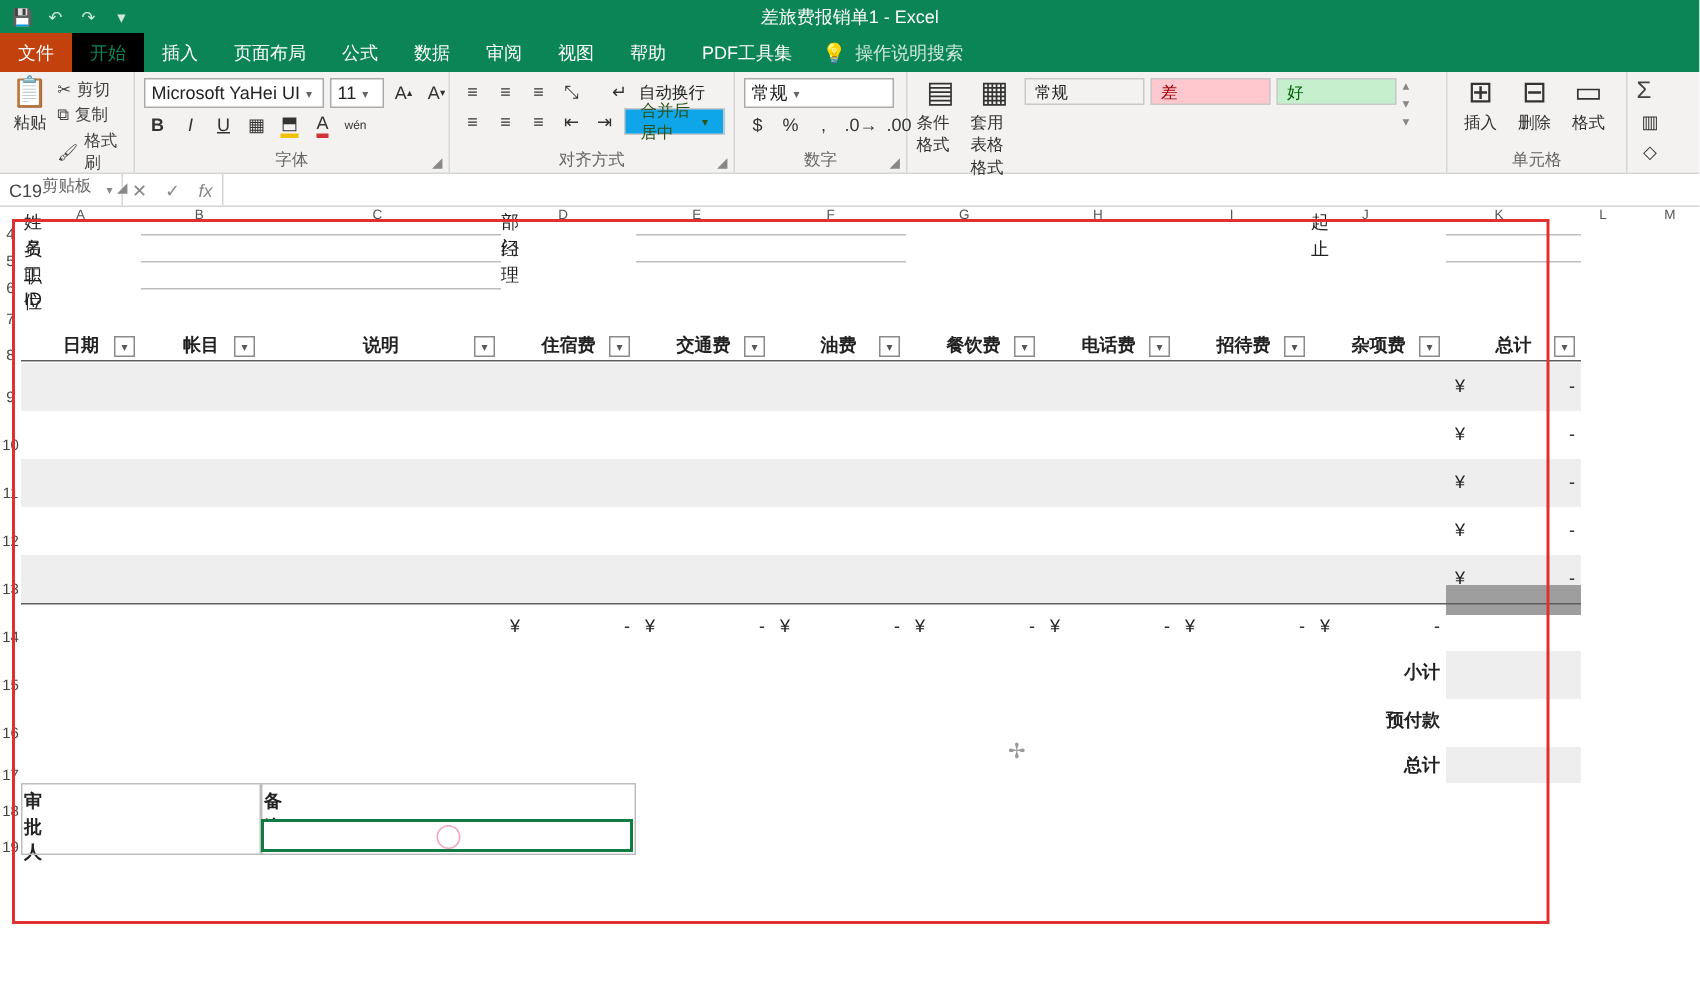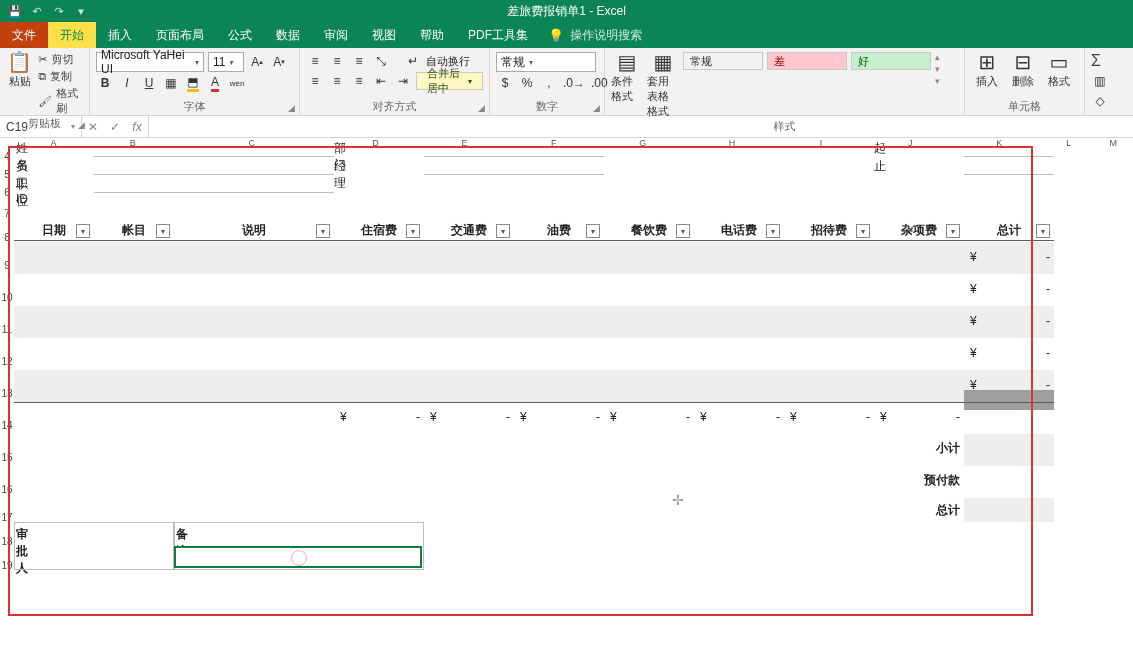--- a/index.html
+++ b/index.html
@@ -8,40 +8,40 @@
   
   .titlebar { height: 22px; background: #0b8456; display: flex; align-items: center; color: #fff; position: relative; }
   .qat { display: flex; align-items: center; gap: 8px; padding-left: 8px; }
   .qat .ic { width: 14px; height: 14px; display: inline-flex; align-items: center; justify-content: center; font-size: 11px; color: #cfe8de; }
   .titlebar .title { position: absolute; left: 50%; transform: translateX(-50%); font-size: 12px; color: #fff; }
 
   
   .menurow { height: 26px; background: #0b8456; display: flex; align-items: stretch; }
   .tab { padding: 0 12px; display: flex; align-items: center; color: #fff; font-size: 12px; cursor: pointer; }
   .tab.file { background: #c2410c; }
-  .tab.active { background: #fde047; color: #0b8456; }
+  .tab.active { background: #000000; color: #0b8456; }
   .tellme { display: flex; align-items: center; color: #cfe8de; gap: 6px; margin-left: 8px; }
   .bulb { font-size: 13px; }
 
   
   .ribbon { height: 68px; background: #f3f2f1; border-bottom: 1px solid #d6d6d6; display: flex; }
   .group { border-right: 1px solid #d6d6d6; padding: 4px 6px 2px 6px; display: flex; flex-direction: column; justify-content: space-between; }
   .group-body { flex: 1; display: flex; align-items: flex-start; gap: 4px; }
   .group-label { text-align: center; font-size: 11px; color: #666; height: 14px; position: relative; }
   .dlglaunch { position: absolute; right: -2px; bottom: 0; font-size: 9px; color: #888; }
 
   .vbtn { width: 32px; display: flex; flex-direction: column; align-items: center; gap: 2px; font-size: 11px; color: #333; cursor: pointer; }
   .vbtn .big { font-size: 20px; line-height: 20px; }
   .stack { display: flex; flex-direction: column; gap: 2px; }
   .row { display: flex; align-items: center; gap: 4px; }
   .minibtn { min-width: 18px; height: 18px; display: inline-flex; align-items: center; justify-content: center; border: 1px solid transparent; font-size: 12px; color: #333; cursor: pointer; }
   .seled { border: 1px solid #ababab; background: #fff; height: 20px; display: inline-flex; align-items: center; padding: 0 4px; font-size: 12px; }
   .seled .dd { margin-left: 4px; font-size: 8px; color: #666; }
   .pill { height: 18px; padding: 0 10px; display: inline-flex; align-items: center; font-size: 11px; border: 1px solid #c9c9c9; }
-  .merge { background: #fef9c3; color: #2d5016; }
+  .merge { background: #0ea5e9; color: #2d5016; }
 
   .stylebox { width: 80px; height: 18px; border: 1px solid #c9c9c9; display: inline-flex; align-items: center; padding-left: 6px; font-size: 11px; }
   .sgood { background: #c6efce; color: #006100; }
   .sbad  { background: #ffc7ce; color: #9c0006; }
   .sneut { background: #ffeb9c; color: #9c5700; }
   .scalc { background: #f2f2f2; color: #fa7d00; }
   .schk  { background: #a5a5a5; color: #fff; }
 
   .ribend { border-right: none; padding-right: 12px; }
   .sigma { font-size: 16px; color: #444; }
@@ -135,21 +135,21 @@
             <span>格式刷</span>
           </div>
       </div>
     </div>
     <div class="group-label"><span>剪贴板</span><span class="dlglaunch">◢</span></div>
   </div>
 
   <div class="group" style="width:210px">
     <div class="group-body stack" style="width:100%">
       <div class="row">
-        <span class="seled" style="width:108px">
+        <span class="seled" style="width:120px">
             <span>Microsoft YaHei UI</span>
             <span class="dd">▾</span>
           </span>
         <span class="seled" style="width:36px">
             <span>11</span>
             <span class="dd">▾</span>
           </span>
         <span class="minibtn">A<sup style="font-size:7px">▴</sup></span>
         <span class="minibtn">A<sup style="font-size:7px">▾</sup></span>
       </div>
@@ -233,21 +233,20 @@
           <span class="stylebox sbad">差</span>
           <span class="stylebox sgood">好</span>
         </div>
       </div>
       <div class="stack" style="justify-content:center;font-size:9px;color:#888">
         <span>▴</span>
         <span>▾</span>
         <span>▾</span>
       </div>
     </div>
-    <div class="group-label"><span>样式</span></div>
   </div>
 
   <div class="group" style="width:120px">
     <div class="group-body">
       <div class="vbtn">
           <span class="big">⊞</span>
           <span>插入</span>
         </div>
       <div class="vbtn">
           <span class="big">⊟</span>

